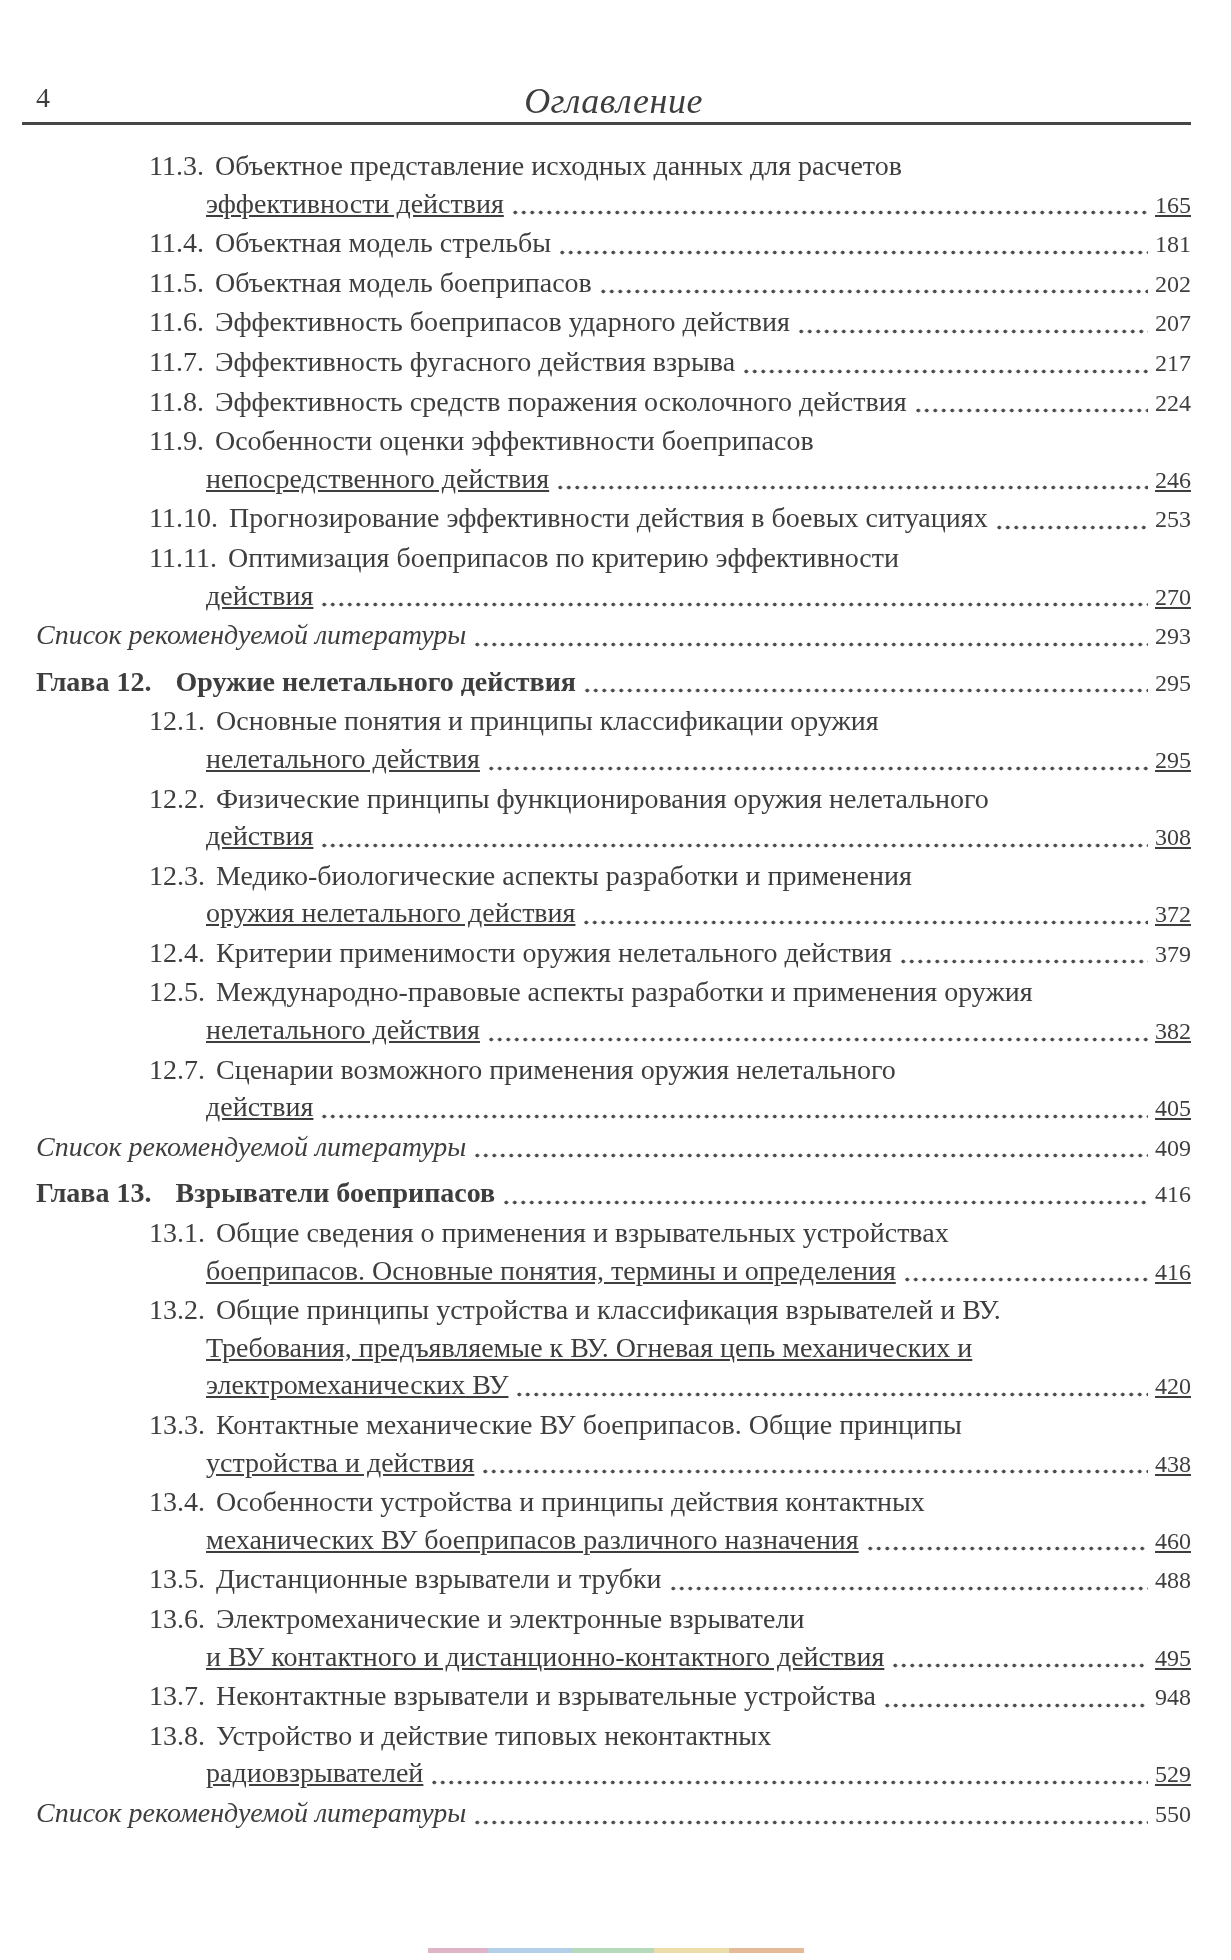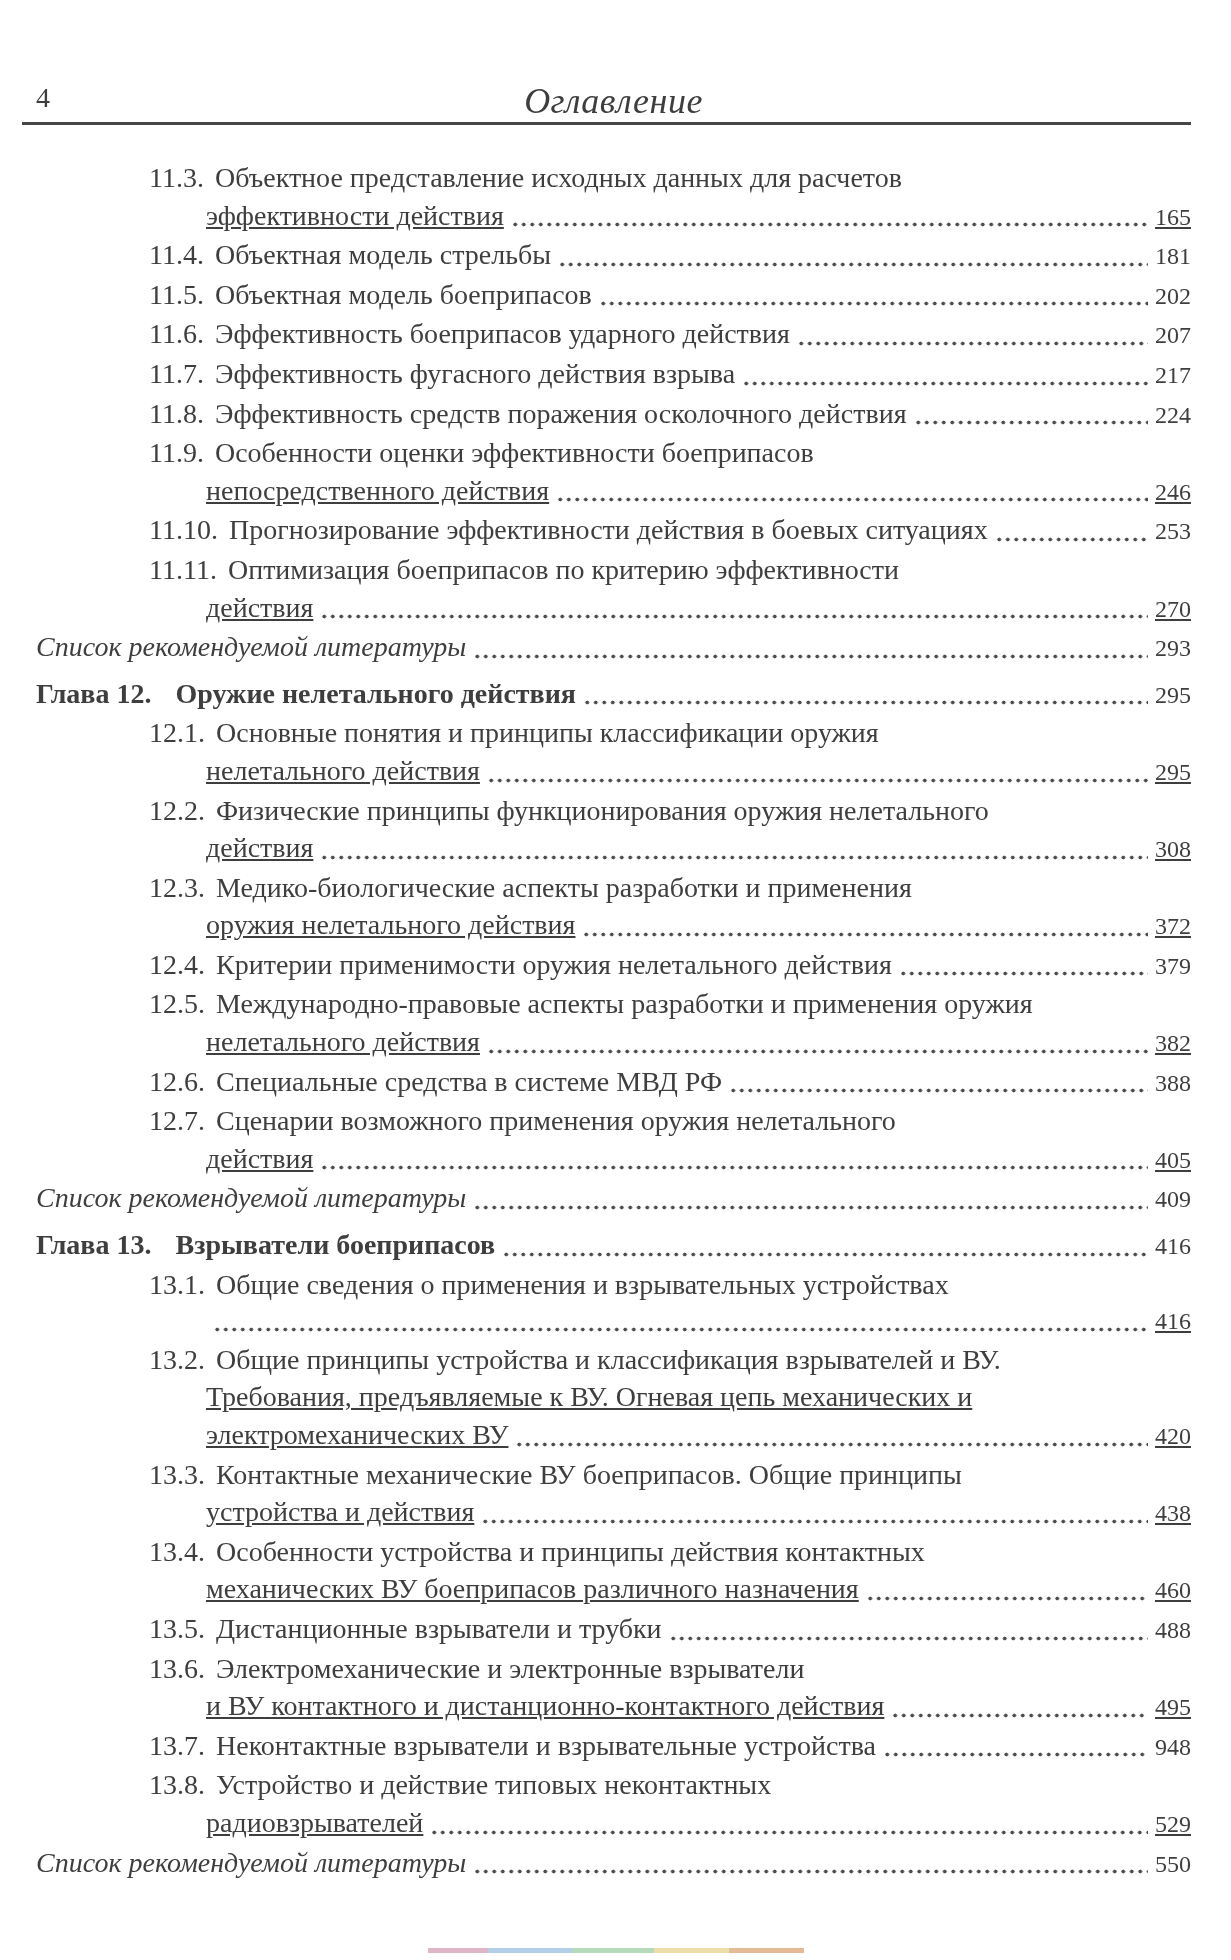--- a/index.html
+++ b/index.html
@@ -40,21 +40,21 @@
     letter-spacing: 0.5px;
   }
   .header-rule {
     height: 3px;
     background: #474747;
     margin-top: 6px;
     margin-left: -14px;
     width: calc(100% + 14px);
   }
   .toc {
-    margin-top: 34px;
+    margin-top: 22px;
   }
   .line {
     display: flex;
     align-items: baseline;
     line-height: 37.6px;
     font-size: 28px;
     white-space: nowrap;
   }
   .entry.section .line.first { padding-left: 113px; }
   .entry.section .line.cont  { padding-left: 170px; text-decoration: underline; }
@@ -247,28 +247,20 @@
             <span class="txt">Международно-правовые аспекты разработки и применения оружия</span>
           </div>
           <div class="line cont">
             <span class="txt">нелетального действия</span>
             <span class="leader"></span>
             <span class="pg">382</span>
           </div>
         </div>
         <div class="entry section">
           <div class="line first">
-            <span class="num">12.6.</span>
-            <span class="txt">Специальные средства в системе МВД РФ</span>
-            <span class="leader"></span>
-            <span class="pg">388</span>
-          </div>
-        </div>
-        <div class="entry section">
-          <div class="line first">
             <span class="num">12.7.</span>
             <span class="txt">Сценарии возможного применения оружия нелетального</span>
           </div>
           <div class="line cont">
             <span class="txt">действия</span>
             <span class="leader"></span>
             <span class="pg">405</span>
           </div>
         </div>
         <div class="entry literature">
@@ -285,20 +277,21 @@
             <span class="leader"></span>
             <span class="pg">416</span>
           </div>
         </div>
         <div class="entry section">
           <div class="line first">
             <span class="num">13.1.</span>
             <span class="txt">Общие сведения о применения и взрывательных устройствах</span>
           </div>
           <div class="line cont">
+            <span class="txt">боеприпасов. Основные понятия, термины и определения</span>
             <span class="leader"></span>
             <span class="pg">416</span>
           </div>
         </div>
         <div class="entry section">
           <div class="line first">
             <span class="num">13.2.</span>
             <span class="txt">Общие принципы устройства и классификация взрывателей и ВУ.</span>
           </div>
           <div class="line cont">

